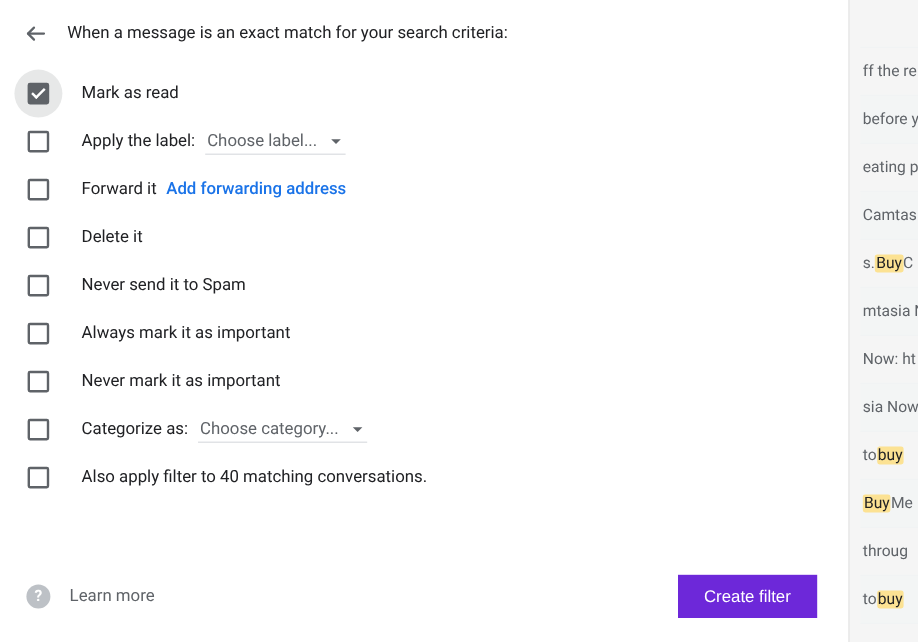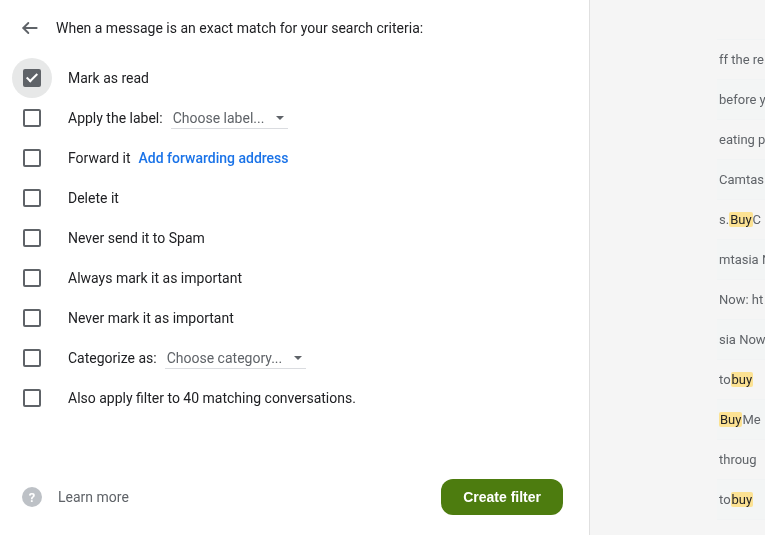--- a/index.html
+++ b/index.html
@@ -8,21 +8,21 @@
     font-size: 14px;
     color: #202124;
     background: #f5f5f5;
     width: 765px;
     height: 535px;
     overflow: hidden;
     position: relative;
   }
   .panel {
     background: #fff;
-    width: 590px;
+    width: 708px;
     height: 535px;
     position: absolute;
     left: 0; top: 0;
     padding-top: 12px;
     border-right: 1px solid #e0e0e0;
   }
   .header-row {
     display: flex;
     align-items: center;
     padding: 4px 16px 12px 18px;
@@ -129,27 +129,27 @@
     color: #fff;
     display: flex; align-items: center; justify-content: center;
     font-size: 13px;
     font-weight: 700;
   }
   .learn-more {
     color: #5f6368;
     cursor: pointer;
   }
   .create-btn {
-    background: #4d7c0f;
+    background: #6d28d9;
     color: #fff;
     border: none;
-    border-radius: 12px;
+    border-radius: 0;
     padding: 10px 22px;
     font-size: 14px;
-    font-weight: 700;
+    font-weight: 400;
     cursor: pointer;
   }
   
   .bg-list {
     position: absolute;
     left: 717px; top: 0;
     width: 60px;
     font-size: 13px;
     color: #5f6368;
   }

